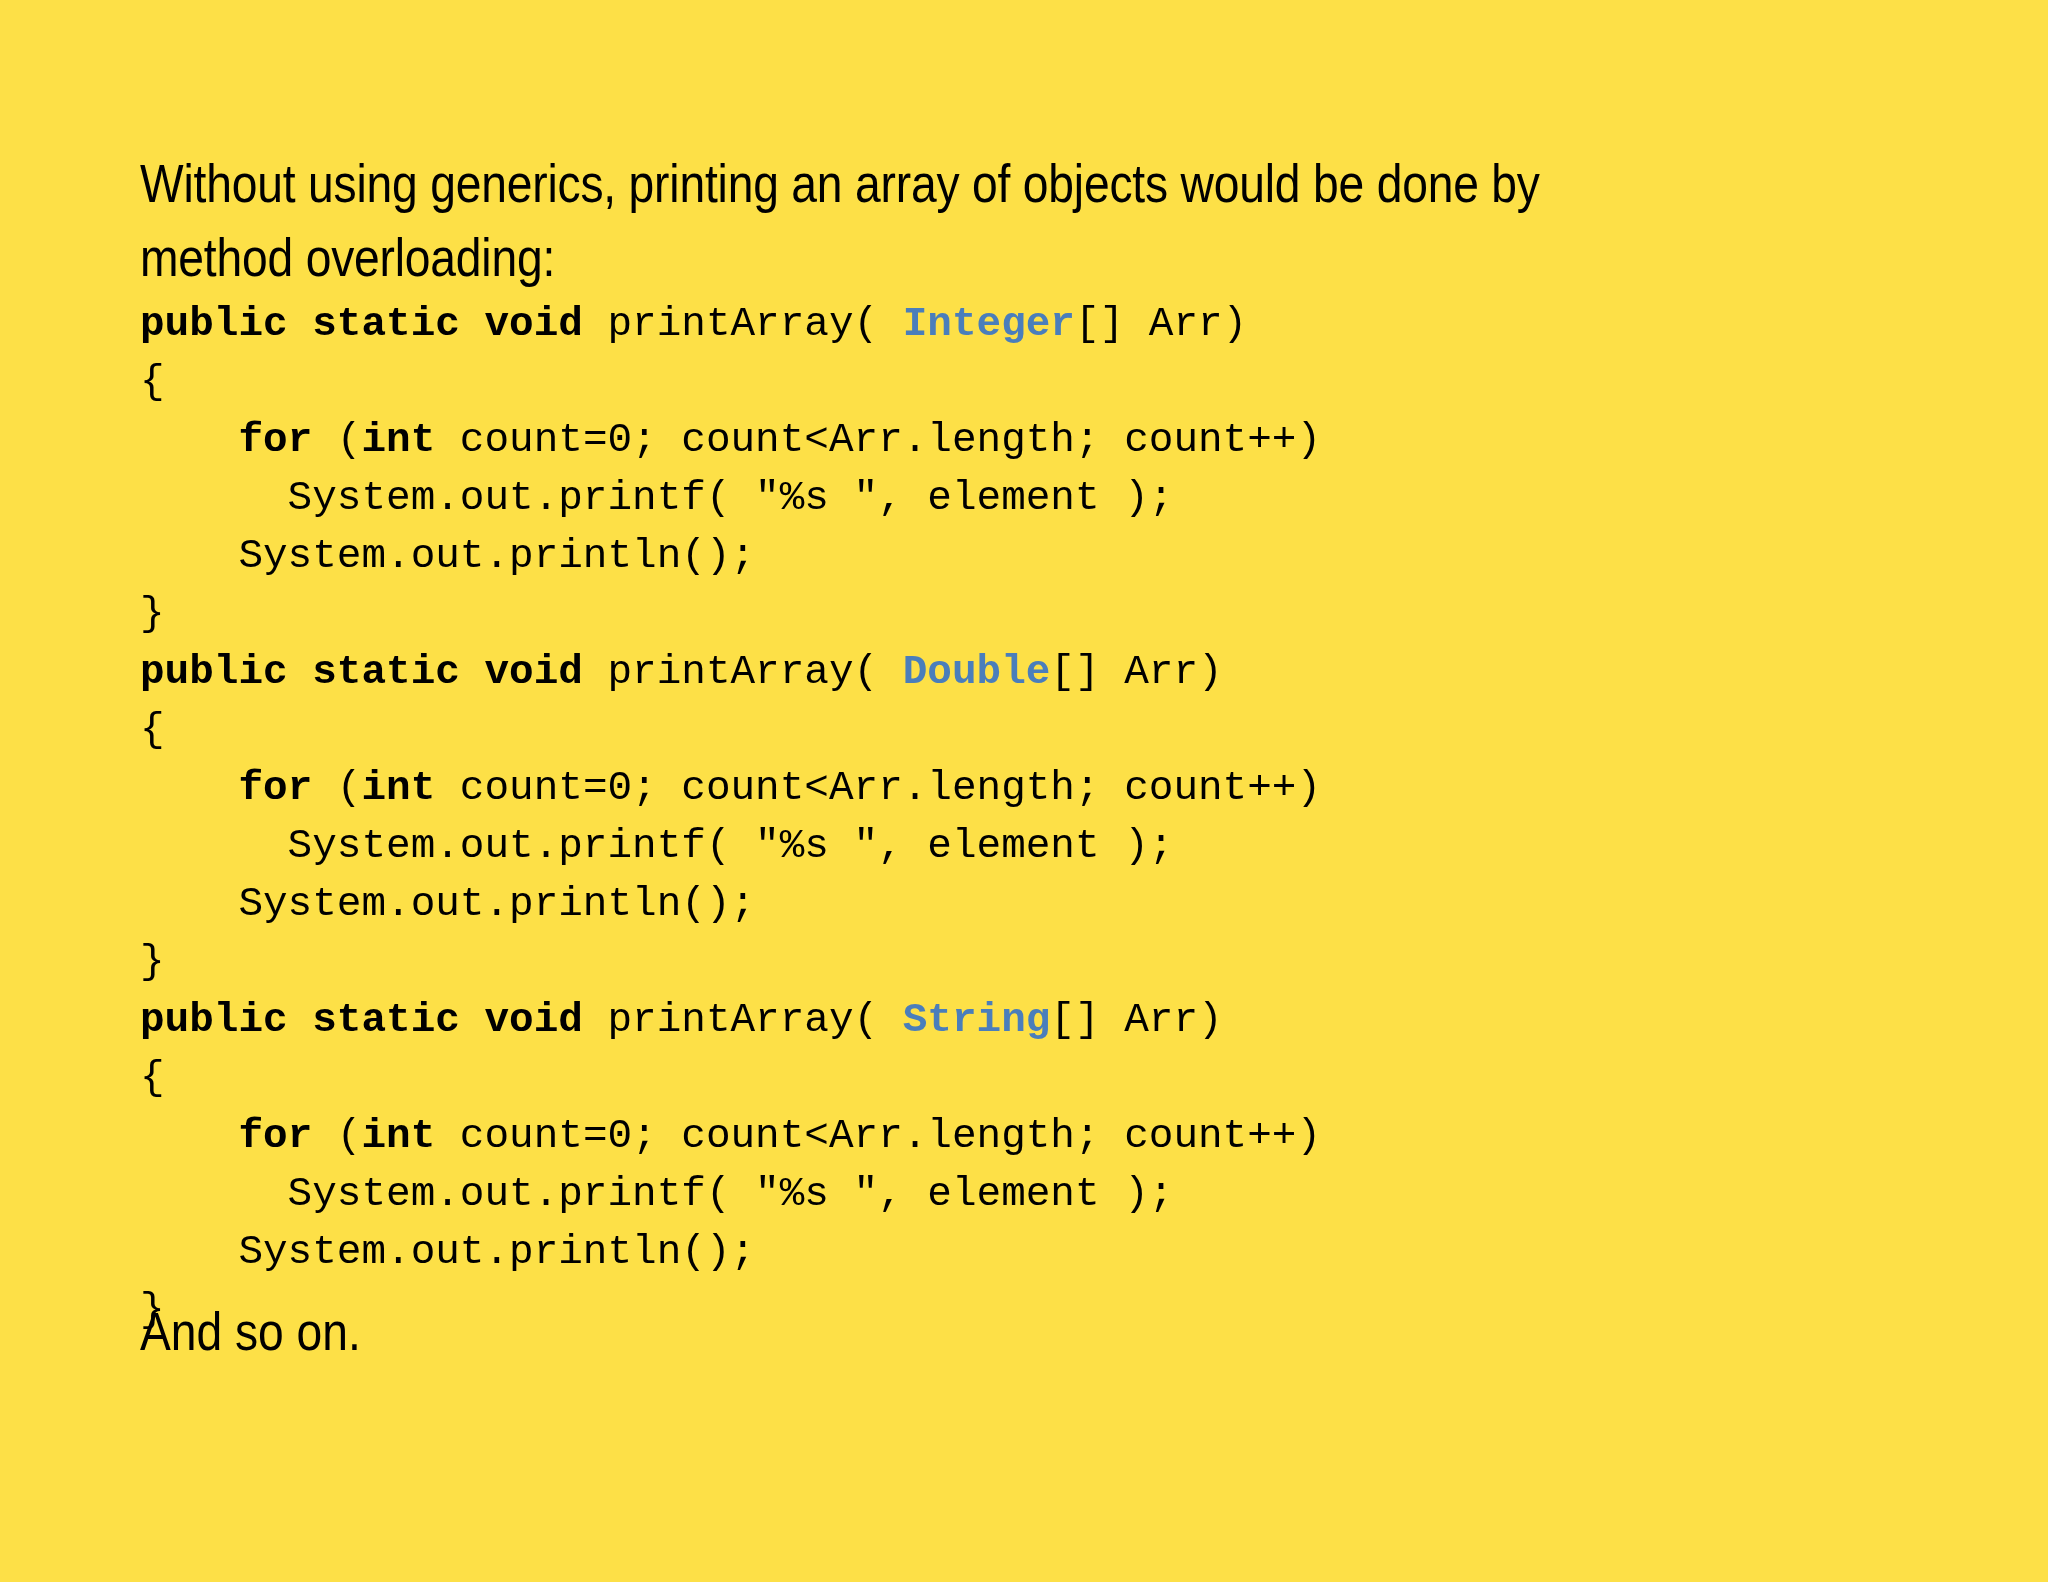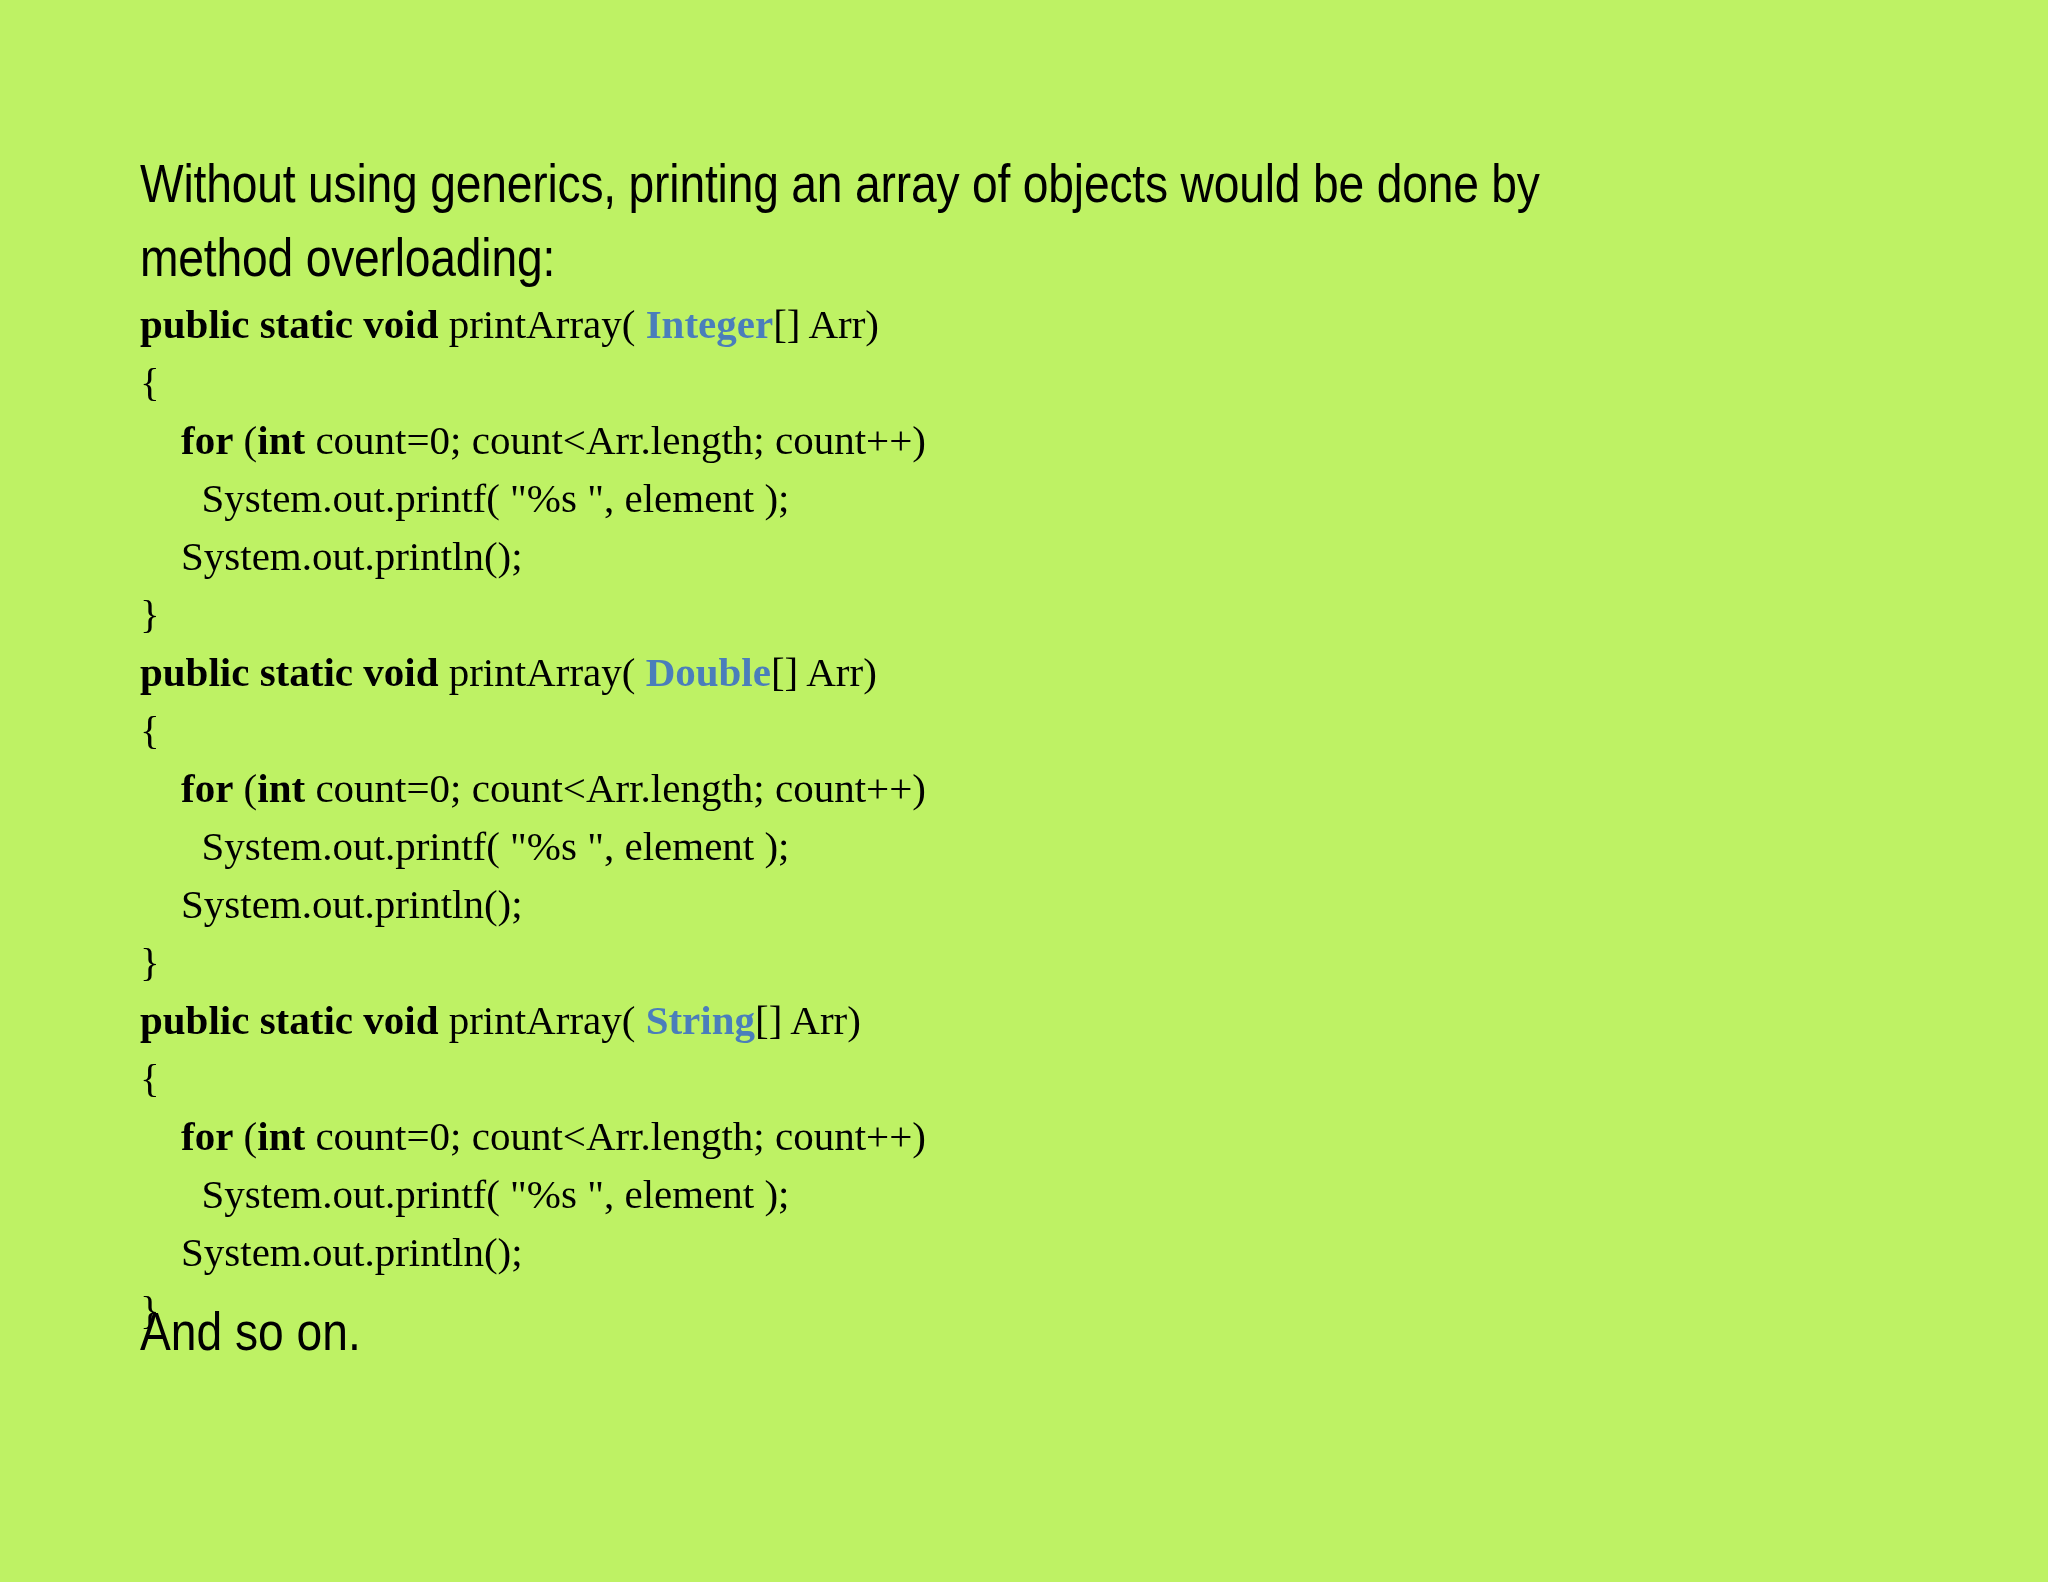--- a/index.html
+++ b/index.html
@@ -12,21 +12,21 @@
     height: 1582px;
     overflow: hidden;
     font-family: "Liberation Sans", sans-serif;
     -webkit-font-smoothing: antialiased;
   }
 
   #slide {
     position: relative;
     width: 2048px;
     height: 1582px;
-    background: #bef264;
+    background: #fde047;
   }
 
   
   .heading {
     position: absolute;
     left: 140px;
     top: 146px;
     width: 1820px;
     color: #000000;
     font-family: "Liberation Sans", sans-serif;
@@ -38,21 +38,21 @@
     white-space: pre-wrap;
     letter-spacing: -0.2px;
   }
 
   
   #code-block {
     position: absolute;
     left: 140px;
     top: 295px;
     width: 1800px;
-    font-family: Liberation Serif, serif;
+    font-family: Liberation Mono, monospace;
     font-size: 41px;
     line-height: 58px;
     color: #000000;
     white-space: pre;
     letter-spacing: 0px;
   }
 
   .code-line {
     height: 58px;
     white-space: pre;

